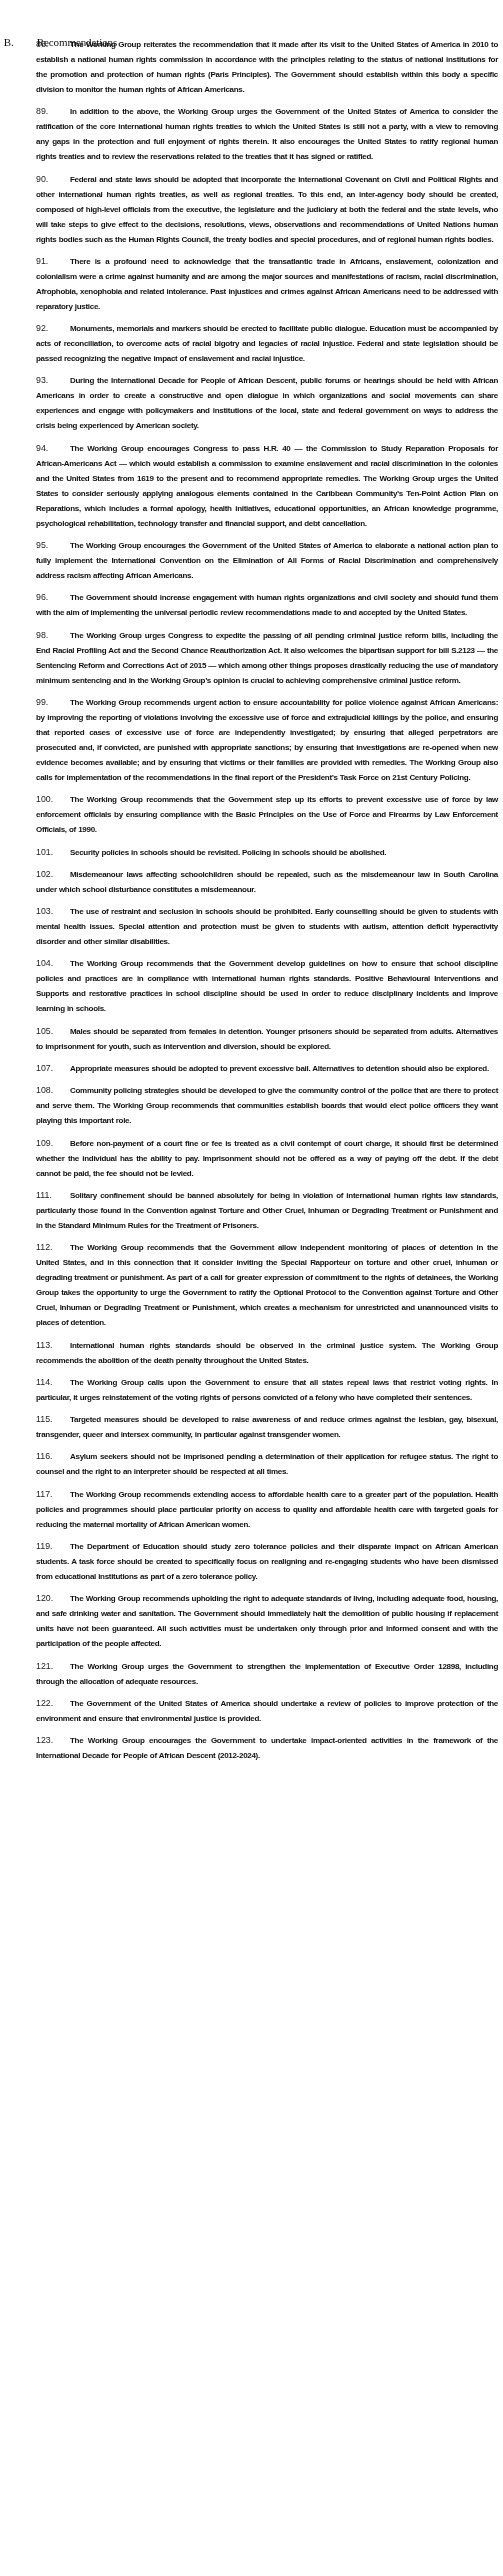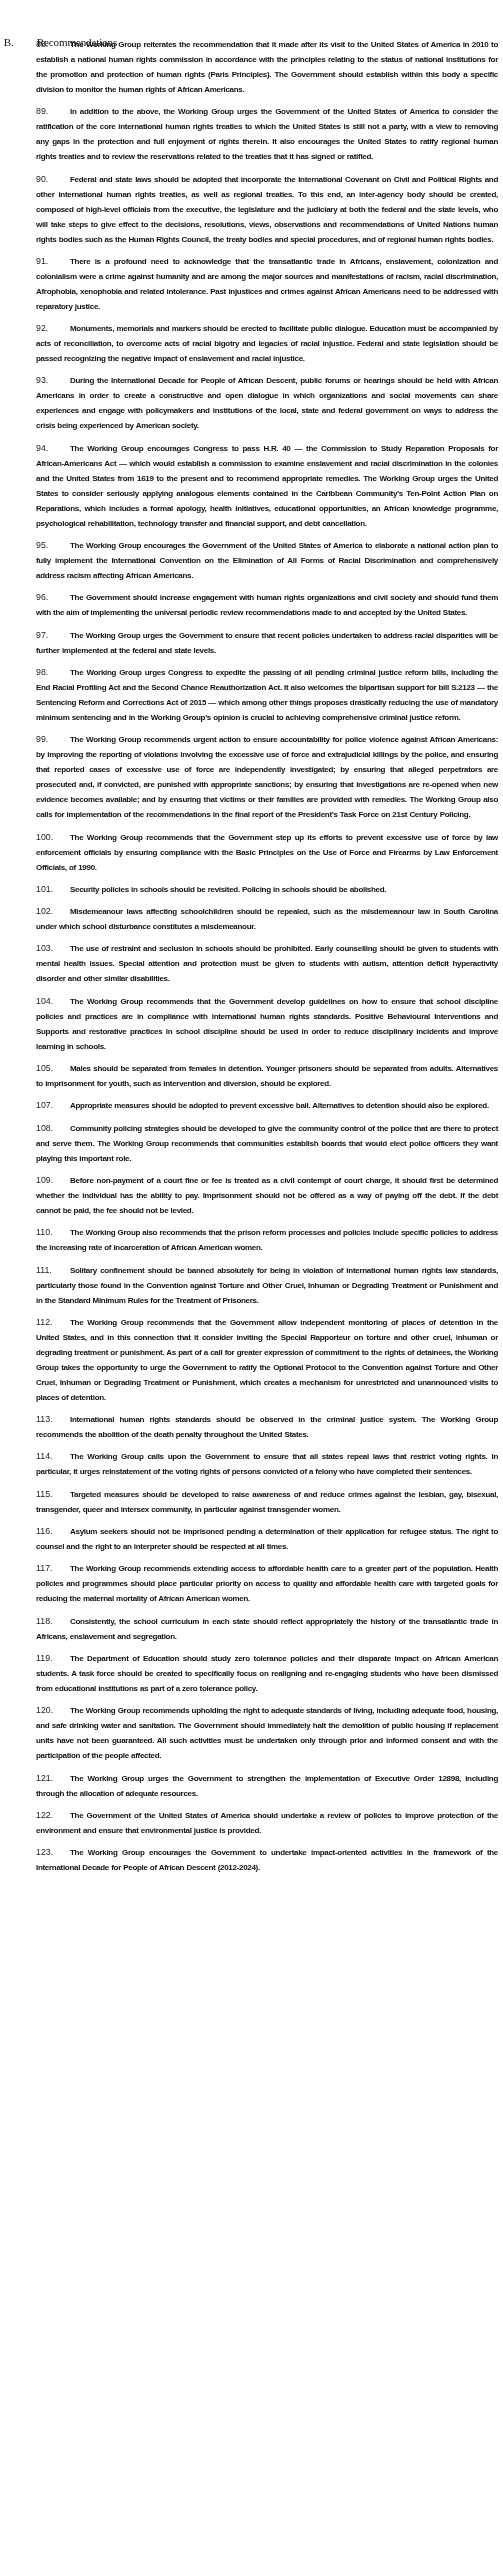--- a/index.html
+++ b/index.html
@@ -33,40 +33,37 @@
 <div class="paras" id="paras">
     <p class="para"><span class="num">88.</span><span>The Working Group reiterates the recommendation that it made after its visit to the United States of America in 2010 to establish a national human rights commission in accordance with the principles relating to the status of national institutions for the promotion and protection of human rights (Paris Principles). The Government should establish within this body a specific division to monitor the human rights of African Americans.</span></p>
     <p class="para"><span class="num">89.</span><span>In addition to the above, the Working Group urges the Government of the United States of America to consider the ratification of the core international human rights treaties to which the United States is still not a party, with a view to removing any gaps in the protection and full enjoyment of rights therein. It also encourages the United States to ratify regional human rights treaties and to review the reservations related to the treaties that it has signed or ratified.</span></p>
     <p class="para"><span class="num">90.</span><span>Federal and state laws should be adopted that incorporate the International Covenant on Civil and Political Rights and other international human rights treaties, as well as regional treaties. To this end, an inter-agency body should be created, composed of high-level officials from the executive, the legislature and the judiciary at both the federal and the state levels, who will take steps to give effect to the decisions, resolutions, views, observations and recommendations of United Nations human rights bodies such as the Human Rights Council, the treaty bodies and special procedures, and of regional human rights bodies.</span></p>
     <p class="para"><span class="num">91.</span><span>There is a profound need to acknowledge that the transatlantic trade in Africans, enslavement, colonization and colonialism were a crime against humanity and are among the major sources and manifestations of racism, racial discrimination, Afrophobia, xenophobia and related intolerance. Past injustices and crimes against African Americans need to be addressed with reparatory justice.</span></p>
     <p class="para"><span class="num">92.</span><span>Monuments, memorials and markers should be erected to facilitate public dialogue. Education must be accompanied by acts of reconciliation, to overcome acts of racial bigotry and legacies of racial injustice. Federal and state legislation should be passed recognizing the negative impact of enslavement and racial injustice.</span></p>
     <p class="para"><span class="num">93.</span><span>During the International Decade for People of African Descent, public forums or hearings should be held with African Americans in order to create a constructive and open dialogue in which organizations and social movements can share experiences and engage with policymakers and institutions of the local, state and federal government on ways to address the crisis being experienced by American society.</span></p>
     <p class="para"><span class="num">94.</span><span>The Working Group encourages Congress to pass H.R. 40 — the Commission to Study Reparation Proposals for African-Americans Act — which would establish a commission to examine enslavement and racial discrimination in the colonies and the United States from 1619 to the present and to recommend appropriate remedies. The Working Group urges the United States to consider seriously applying analogous elements contained in the Caribbean Community’s Ten-Point Action Plan on Reparations, which includes a formal apology, health initiatives, educational opportunities, an African knowledge programme, psychological rehabilitation, technology transfer and financial support, and debt cancellation.</span></p>
     <p class="para"><span class="num">95.</span><span>The Working Group encourages the Government of the United States of America to elaborate a national action plan to fully implement the International Convention on the Elimination of All Forms of Racial Discrimination and comprehensively address racism affecting African Americans.</span></p>
     <p class="para"><span class="num">96.</span><span>The Government should increase engagement with human rights organizations and civil society and should fund them with the aim of implementing the universal periodic review recommendations made to and accepted by the United States.</span></p>
-    <p class="para"><span class="num">97.</span><span>The Working Group urges the Government to ensure that recent policies undertaken to address racial disparities will be further implemented at the federal and state levels.</span></p>
     <p class="para"><span class="num">98.</span><span>The Working Group urges Congress to expedite the passing of all pending criminal justice reform bills, including the End Racial Profiling Act and the Second Chance Reauthorization Act. It also welcomes the bipartisan support for bill S.2123 — the Sentencing Reform and Corrections Act of 2015 — which among other things proposes drastically reducing the use of mandatory minimum sentencing and in the Working Group’s opinion is crucial to achieving comprehensive criminal justice reform.</span></p>
     <p class="para"><span class="num">99.</span><span>The Working Group recommends urgent action to ensure accountability for police violence against African Americans: by improving the reporting of violations involving the excessive use of force and extrajudicial killings by the police, and ensuring that reported cases of excessive use of force are independently investigated; by ensuring that alleged perpetrators are prosecuted and, if convicted, are punished with appropriate sanctions; by ensuring that investigations are re-opened when new evidence becomes available; and by ensuring that victims or their families are provided with remedies. The Working Group also calls for implementation of the recommendations in the final report of the President’s Task Force on 21st Century Policing.</span></p>
     <p class="para"><span class="num">100.</span><span>The Working Group recommends that the Government step up its efforts to prevent excessive use of force by law enforcement officials by ensuring compliance with the Basic Principles on the Use of Force and Firearms by Law Enforcement Officials, of 1990.</span></p>
     <p class="para"><span class="num">101.</span><span>Security policies in schools should be revisited. Policing in schools should be abolished.</span></p>
     <p class="para"><span class="num">102.</span><span>Misdemeanour laws affecting schoolchildren should be repealed, such as the misdemeanour law in South Carolina under which school disturbance constitutes a misdemeanour.</span></p>
     <p class="para"><span class="num">103.</span><span>The use of restraint and seclusion in schools should be prohibited. Early counselling should be given to students with mental health issues. Special attention and protection must be given to students with autism, attention deficit hyperactivity disorder and other similar disabilities.</span></p>
     <p class="para"><span class="num">104.</span><span>The Working Group recommends that the Government develop guidelines on how to ensure that school discipline policies and practices are in compliance with international human rights standards. Positive Behavioural Interventions and Supports and restorative practices in school discipline should be used in order to reduce disciplinary incidents and improve learning in schools.</span></p>
     <p class="para"><span class="num">105.</span><span>Males should be separated from females in detention. Younger prisoners should be separated from adults. Alternatives to imprisonment for youth, such as intervention and diversion, should be explored.</span></p>
     <p class="para"><span class="num">107.</span><span>Appropriate measures should be adopted to prevent excessive bail. Alternatives to detention should also be explored.</span></p>
     <p class="para"><span class="num">108.</span><span>Community policing strategies should be developed to give the community control of the police that are there to protect and serve them. The Working Group recommends that communities establish boards that would elect police officers they want playing this important role.</span></p>
     <p class="para"><span class="num">109.</span><span>Before non-payment of a court fine or fee is treated as a civil contempt of court charge, it should first be determined whether the individual has the ability to pay. Imprisonment should not be offered as a way of paying off the debt. If the debt cannot be paid, the fee should not be levied.</span></p>
-    <p class="para"><span class="num">110.</span><span>The Working Group also recommends that the prison reform processes and policies include specific policies to address the increasing rate of incarceration of African American women.</span></p>
     <p class="para"><span class="num">111.</span><span>Solitary confinement should be banned absolutely for being in violation of international human rights law standards, particularly those found in the Convention against Torture and Other Cruel, Inhuman or Degrading Treatment or Punishment and in the Standard Minimum Rules for the Treatment of Prisoners.</span></p>
     <p class="para"><span class="num">112.</span><span>The Working Group recommends that the Government allow independent monitoring of places of detention in the United States, and in this connection that it consider inviting the Special Rapporteur on torture and other cruel, inhuman or degrading treatment or punishment. As part of a call for greater expression of commitment to the rights of detainees, the Working Group takes the opportunity to urge the Government to ratify the Optional Protocol to the Convention against Torture and Other Cruel, Inhuman or Degrading Treatment or Punishment, which creates a mechanism for unrestricted and unannounced visits to places of detention.</span></p>
     <p class="para"><span class="num">113.</span><span>International human rights standards should be observed in the criminal justice system. The Working Group recommends the abolition of the death penalty throughout the United States.</span></p>
     <p class="para"><span class="num">114.</span><span>The Working Group calls upon the Government to ensure that all states repeal laws that restrict voting rights. In particular, it urges reinstatement of the voting rights of persons convicted of a felony who have completed their sentences.</span></p>
     <p class="para"><span class="num">115.</span><span>Targeted measures should be developed to raise awareness of and reduce crimes against the lesbian, gay, bisexual, transgender, queer and intersex community, in particular against transgender women.</span></p>
     <p class="para"><span class="num">116.</span><span>Asylum seekers should not be imprisoned pending a determination of their application for refugee status. The right to counsel and the right to an interpreter should be respected at all times.</span></p>
     <p class="para"><span class="num">117.</span><span>The Working Group recommends extending access to affordable health care to a greater part of the population. Health policies and programmes should place particular priority on access to quality and affordable health care with targeted goals for reducing the maternal mortality of African American women.</span></p>
-    <p class="para"><span class="num">118.</span><span>Consistently, the school curriculum in each state should reflect appropriately the history of the transatlantic trade in Africans, enslavement and segregation.</span></p>
     <p class="para"><span class="num">119.</span><span>The Department of Education should study zero tolerance policies and their disparate impact on African American students. A task force should be created to specifically focus on realigning and re-engaging students who have been dismissed from educational institutions as part of a zero tolerance policy.</span></p>
     <p class="para"><span class="num">120.</span><span>The Working Group recommends upholding the right to adequate standards of living, including adequate food, housing, and safe drinking water and sanitation. The Government should immediately halt the demolition of public housing if replacement units have not been guaranteed. All such activities must be undertaken only through prior and informed consent and with the participation of the people affected.</span></p>
     <p class="para"><span class="num">121.</span><span>The Working Group urges the Government to strengthen the implementation of Executive Order 12898, including through the allocation of adequate resources.</span></p>
     <p class="para"><span class="num">122.</span><span>The Government of the United States of America should undertake a review of policies to improve protection of the environment and ensure that environmental justice is provided.</span></p>
     <p class="para"><span class="num">123.</span><span>The Working Group encourages the Government to undertake impact-oriented activities in the framework of the International Decade for People of African Descent (2012-2024).</span></p>
   </div>
 
 
 </body></html>

